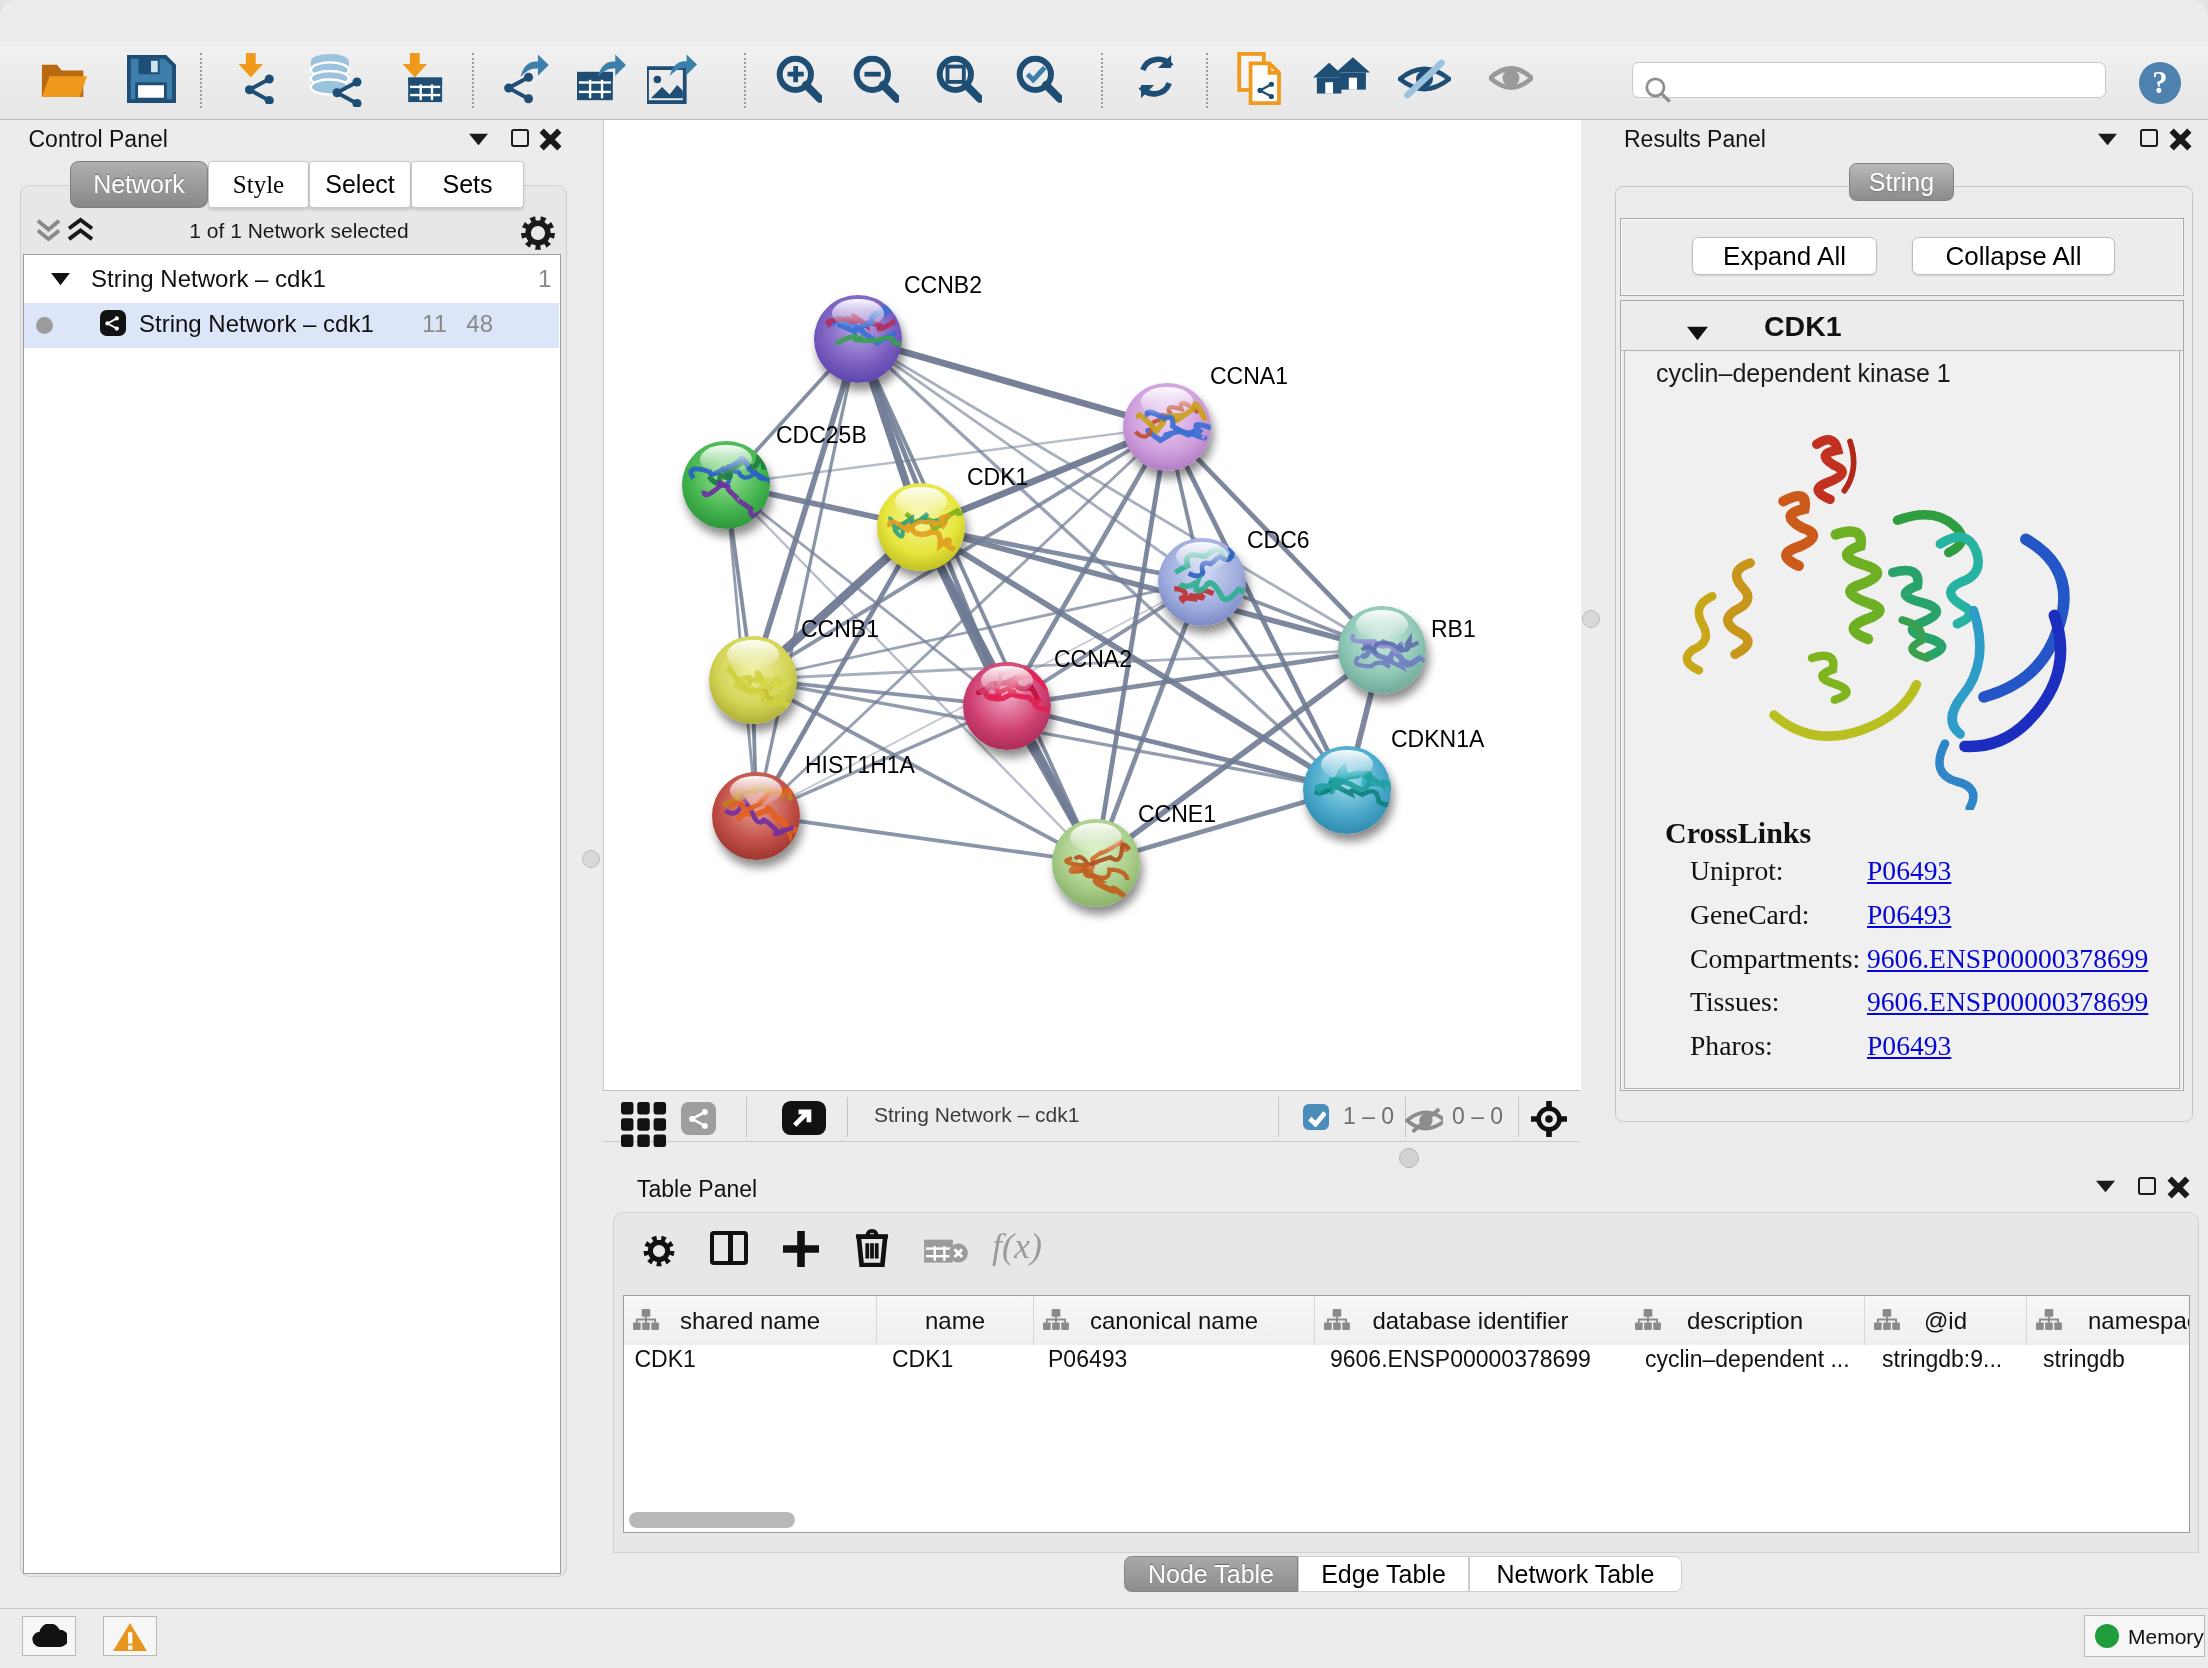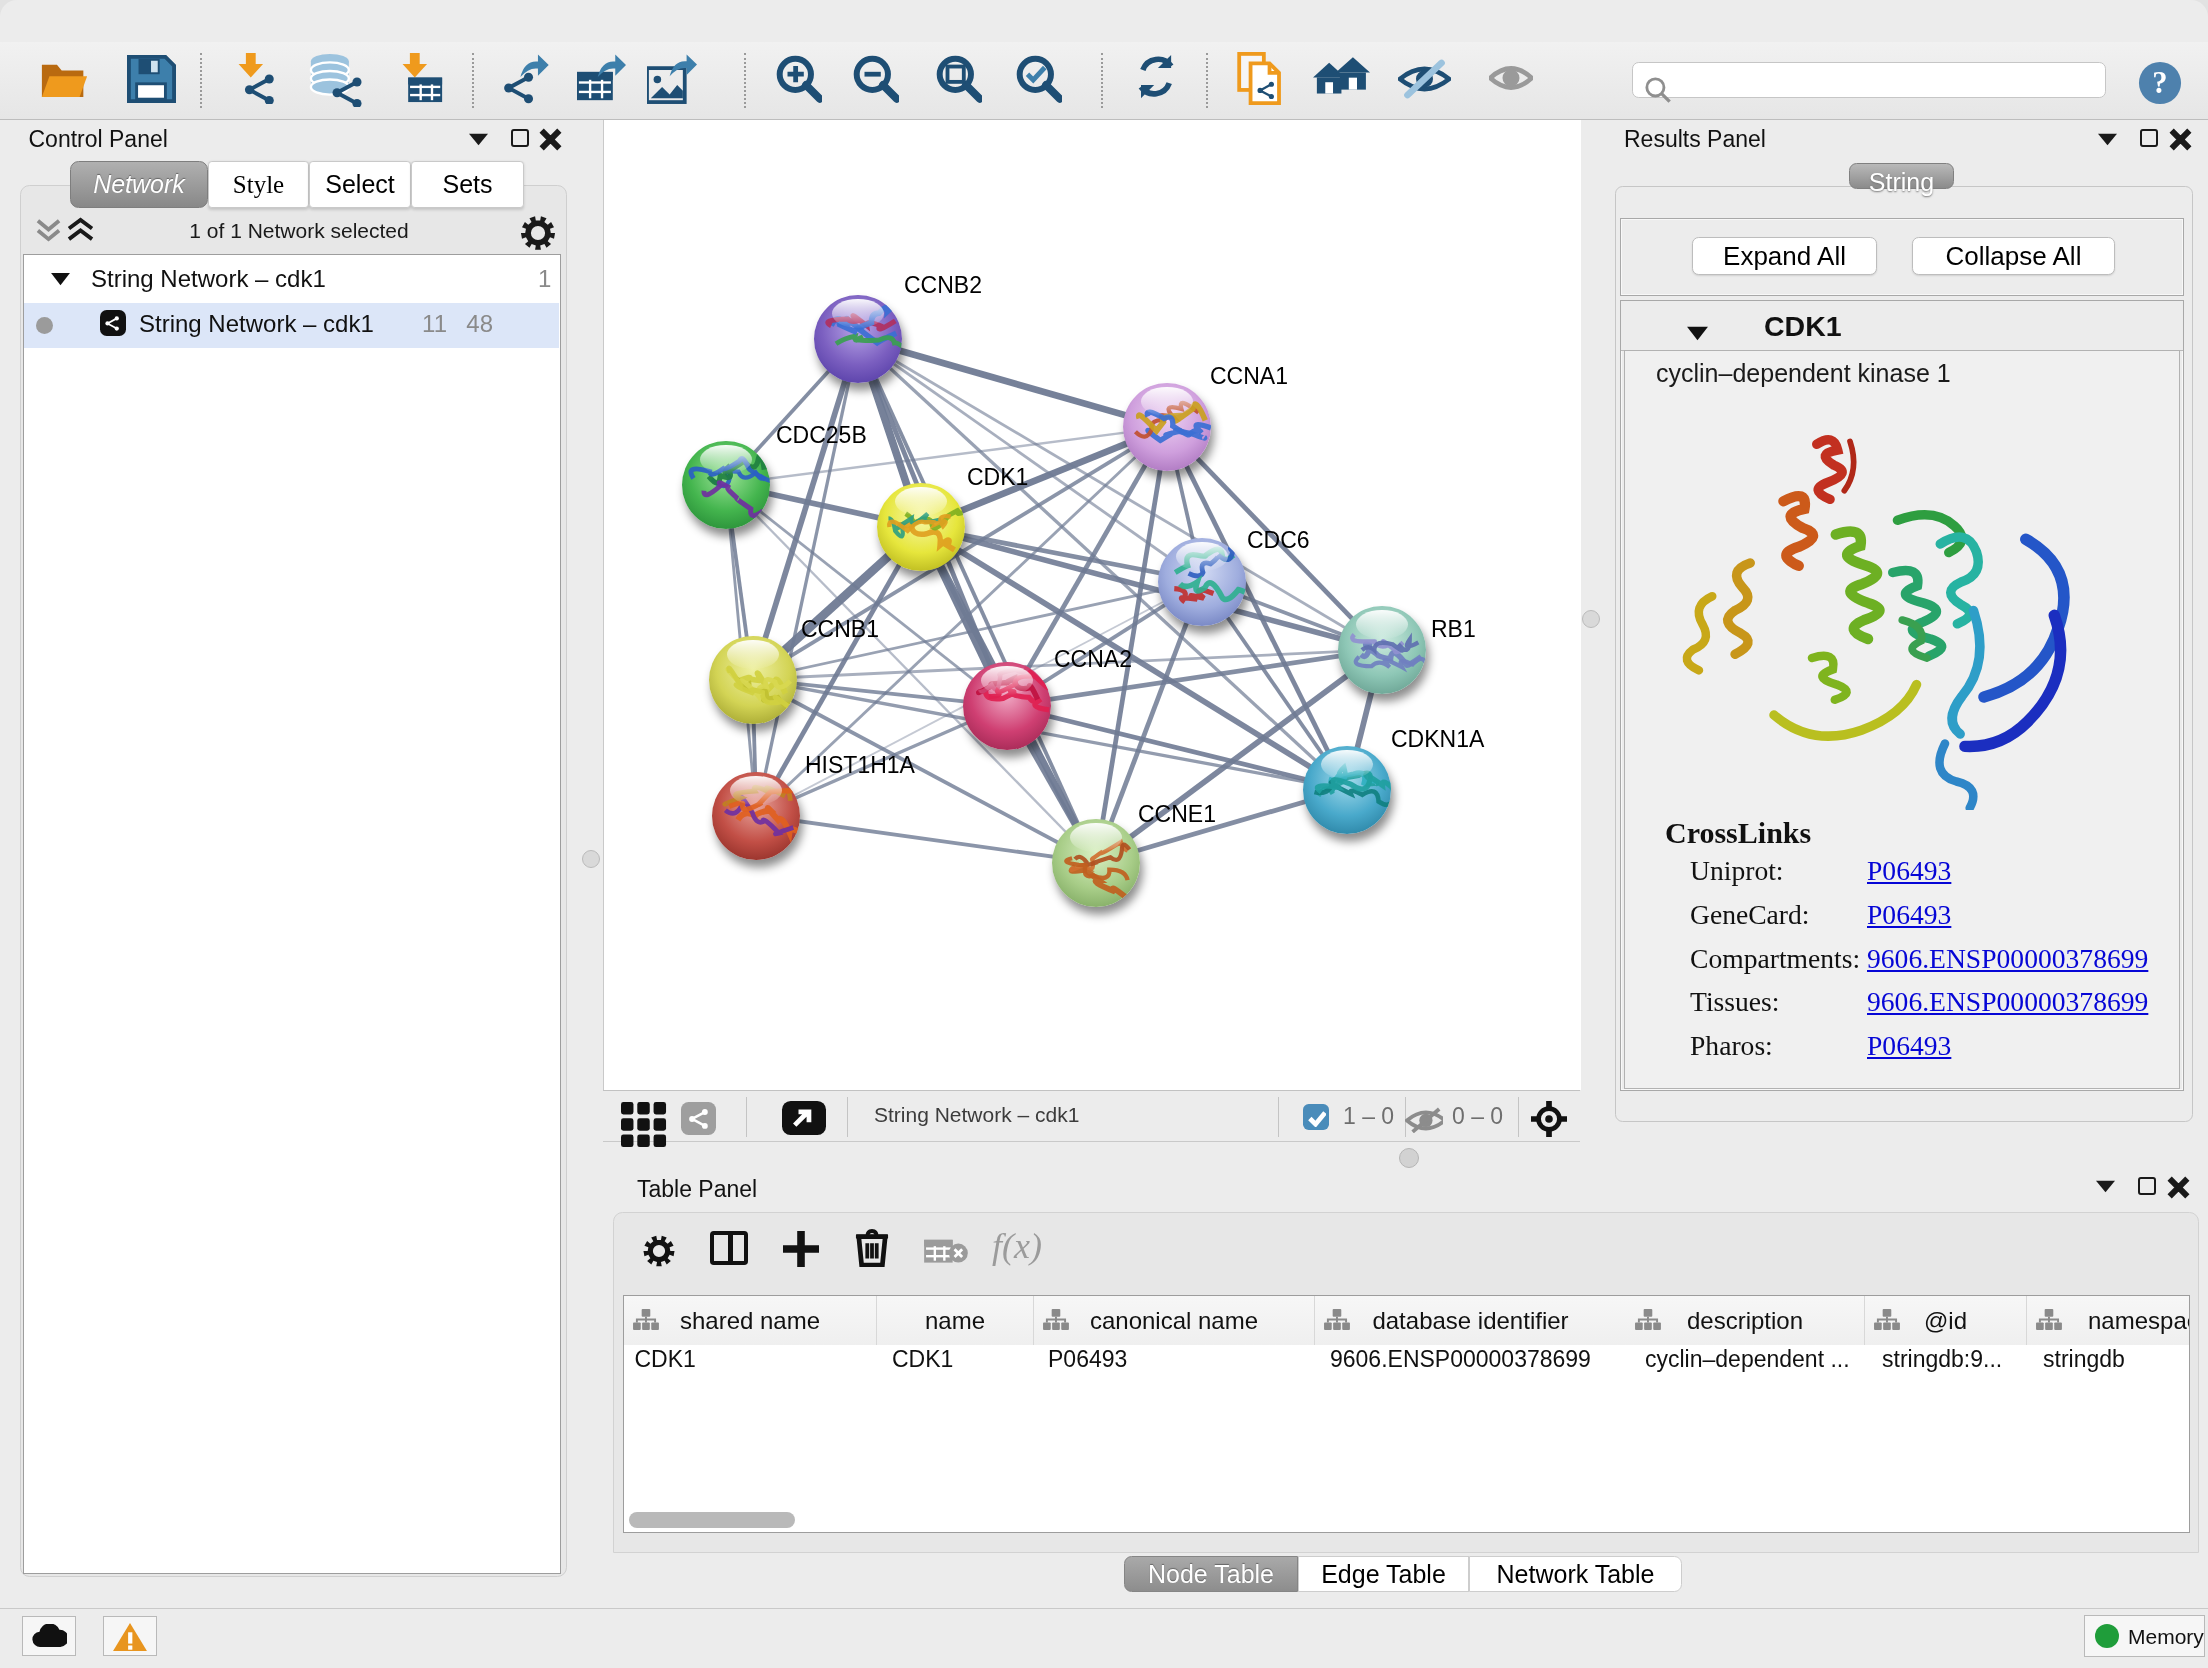--- a/index.html
+++ b/index.html
@@ -6,41 +6,41 @@
 .win{position:absolute;left:0;top:0;width:2208px;height:1668px;background:#ececec;border-radius:17px 17px 0 0;overflow:hidden;}
 .titlebar{position:absolute;left:0;top:0;width:2208px;height:41px;background:linear-gradient(#f5f5f5,#dcdcdc);border-bottom:1px solid #b4b4b4;}
 .tl{position:absolute;top:9.5px;width:22px;height:22px;border-radius:50%;background:#aeaeae;border:1px solid #9a9a9a;box-sizing:border-box;}
 .title{position:absolute;top:6.7px;left:0;width:2208px;text-align:center;font-size:25px;font-weight:bold;color:#3e3e3e;}
 .toolbar{position:absolute;left:0;top:42px;width:2208px;height:77px;background:linear-gradient(#f1f1f1,#e6e6e6);border-bottom:1px solid #bdbdbd;}
 .tbsep{position:absolute;top:11.4px;width:0px;height:55px;border-left:2.9px dotted #9a9a9a;}
 .searchbox{position:absolute;left:1632px;top:20px;width:472px;height:34px;background:#fff;border:1.9px solid #c6c6c6;border-radius:6.7px;}
 .panel-title{position:absolute;font-size:23px;color:#111;}
 
 .tab{position:absolute;top:161px;height:47px;box-sizing:border-box;font-size:25px;text-align:center;}
-.tab.sel{background:linear-gradient(#b0b0b0,#888888);color:#fff;border:1px solid #7e7e7e;border-radius:8.6px;z-index:3;text-shadow:0 -1px 1px #666;font-style:italic;}
+.tab.sel{background:linear-gradient(#b0b0b0,#888888);color:#fff;border:1px solid #7e7e7e;border-radius:8.6px;z-index:3;text-shadow:0 -1px 1px #666;}
 .tab.uns{background:#fff;color:#000;border:1px solid #c9c9c9;border-radius:3.8px;z-index:2;box-shadow:0 1.9px 2.9px rgba(0,0,0,0.15);}
 .cp-inner{position:absolute;left:20px;top:185px;width:545px;height:1390px;background:#e7e7e7;border:1.9px solid #cfcfcf;border-radius:9.5px;}
 .cp-bar{position:absolute;left:23px;top:211px;width:538px;height:43px;font-size:21px;color:#1a1a1a;}
 .cp-list{position:absolute;left:23px;top:254px;width:538px;height:1320px;background:#fff;border:1.9px solid #9d9d9d;box-sizing:border-box;}
 .row1{position:absolute;left:0;top:2.9px;width:535px;height:45px;background:#fff;}
 .row2{position:absolute;left:0;top:48px;width:535px;height:45px;background:#dce6f8;}
 .rtxt{font-size:24px;color:#111;}
 .rnum{position:absolute;font-size:24px;color:#8a8a8a;text-align:right;}
 
 .canvas{position:absolute;left:603px;top:120px;width:977px;height:970px;background:#fff;border-left:1px solid #c9c9c9;}
 .nlabel{position:absolute;font-size:23px;color:#000;white-space:nowrap;}
 .node{position:absolute;border-radius:50%;overflow:hidden;}
 .node .hl{position:absolute;left:20%;top:4%;width:60%;height:34%;border-radius:50%;background:linear-gradient(rgba(255,255,255,0.95),rgba(255,255,255,0.03));}
 .statusbar{position:absolute;left:603px;top:1090px;width:977px;height:52px;background:#ececec;border-top:1px solid #c2c2c2;border-bottom:1px solid #c9c9c9;box-sizing:border-box;}
 .sbsep{position:absolute;top:5.7px;width:1px;height:40px;background:#c4c4c4;}
 .sbtxt{position:absolute;font-size:21px;color:#3c3c3c;}
 .sbnum{position:absolute;font-size:23px;color:#6e6e6e;}
 
 .rp-outer{position:absolute;left:1615px;top:186px;width:578px;height:936px;background:#ececec;border:1.9px solid #c6c6c6;border-radius:7.6px;box-sizing:border-box;}
-.stringtab{position:absolute;left:1849px;top:163px;width:105px;height:26px;background:linear-gradient(#b9b9b9,#8b8b8b);border:1px solid #808080;border-radius:7.6px;color:#fff;font-size:25px;text-align:center;line-height:36px;box-sizing:border-box;z-index:4;text-shadow:0 1px 1.9px #777;}
+.stringtab{position:absolute;left:1849px;top:163px;width:105px;height:38px;background:linear-gradient(#b9b9b9,#8b8b8b);border:1px solid #808080;border-radius:7.6px;color:#fff;font-size:25px;text-align:center;line-height:36px;box-sizing:border-box;z-index:4;text-shadow:0 1px 1.9px #777;}
 .rp-boxa{position:absolute;left:1620px;top:218px;width:564px;height:78px;border:1px solid #a8a8a8;box-shadow:inset 0 0 0 1px #f8f8f8;box-sizing:border-box;background:#ececec;}
 .rbtn{position:absolute;height:38px;background:#fff;border:1px solid #bdbdbd;border-radius:6.7px;font-size:26px;text-align:center;color:#000;box-sizing:border-box;box-shadow:0 1px 1.9px rgba(0,0,0,0.12);}
 .rp-boxb{position:absolute;left:1620px;top:300px;width:564px;height:791px;border:1px solid #a8a8a8;box-shadow:inset 0 0 0 1px #f8f8f8;box-sizing:border-box;background:#ececec;}
 .cdk1hdr{position:absolute;left:1621px;top:301px;width:562px;height:49px;background:#ececec;border-bottom:1px solid #b9b9b9;}
 .descbox{position:absolute;left:1624px;top:350px;width:556px;height:739px;background:#f0f0f0;border:1px solid #b2b2b2;box-sizing:border-box;}
 .serif{font-family:"Liberation Serif",serif;}
 .xl-label{position:absolute;font-size:27.6px;color:#111;font-family:"Liberation Serif",serif;}
 .xl-link{position:absolute;font-size:27.6px;color:#0606d6;text-decoration:underline;font-family:"Liberation Serif",serif;}
 
 .tp-box{position:absolute;left:613px;top:1212px;width:1584px;height:339px;background:#e7e7e7;border:1px solid #d2d2d2;border-radius:9.5px 9.5px 0 0;}

